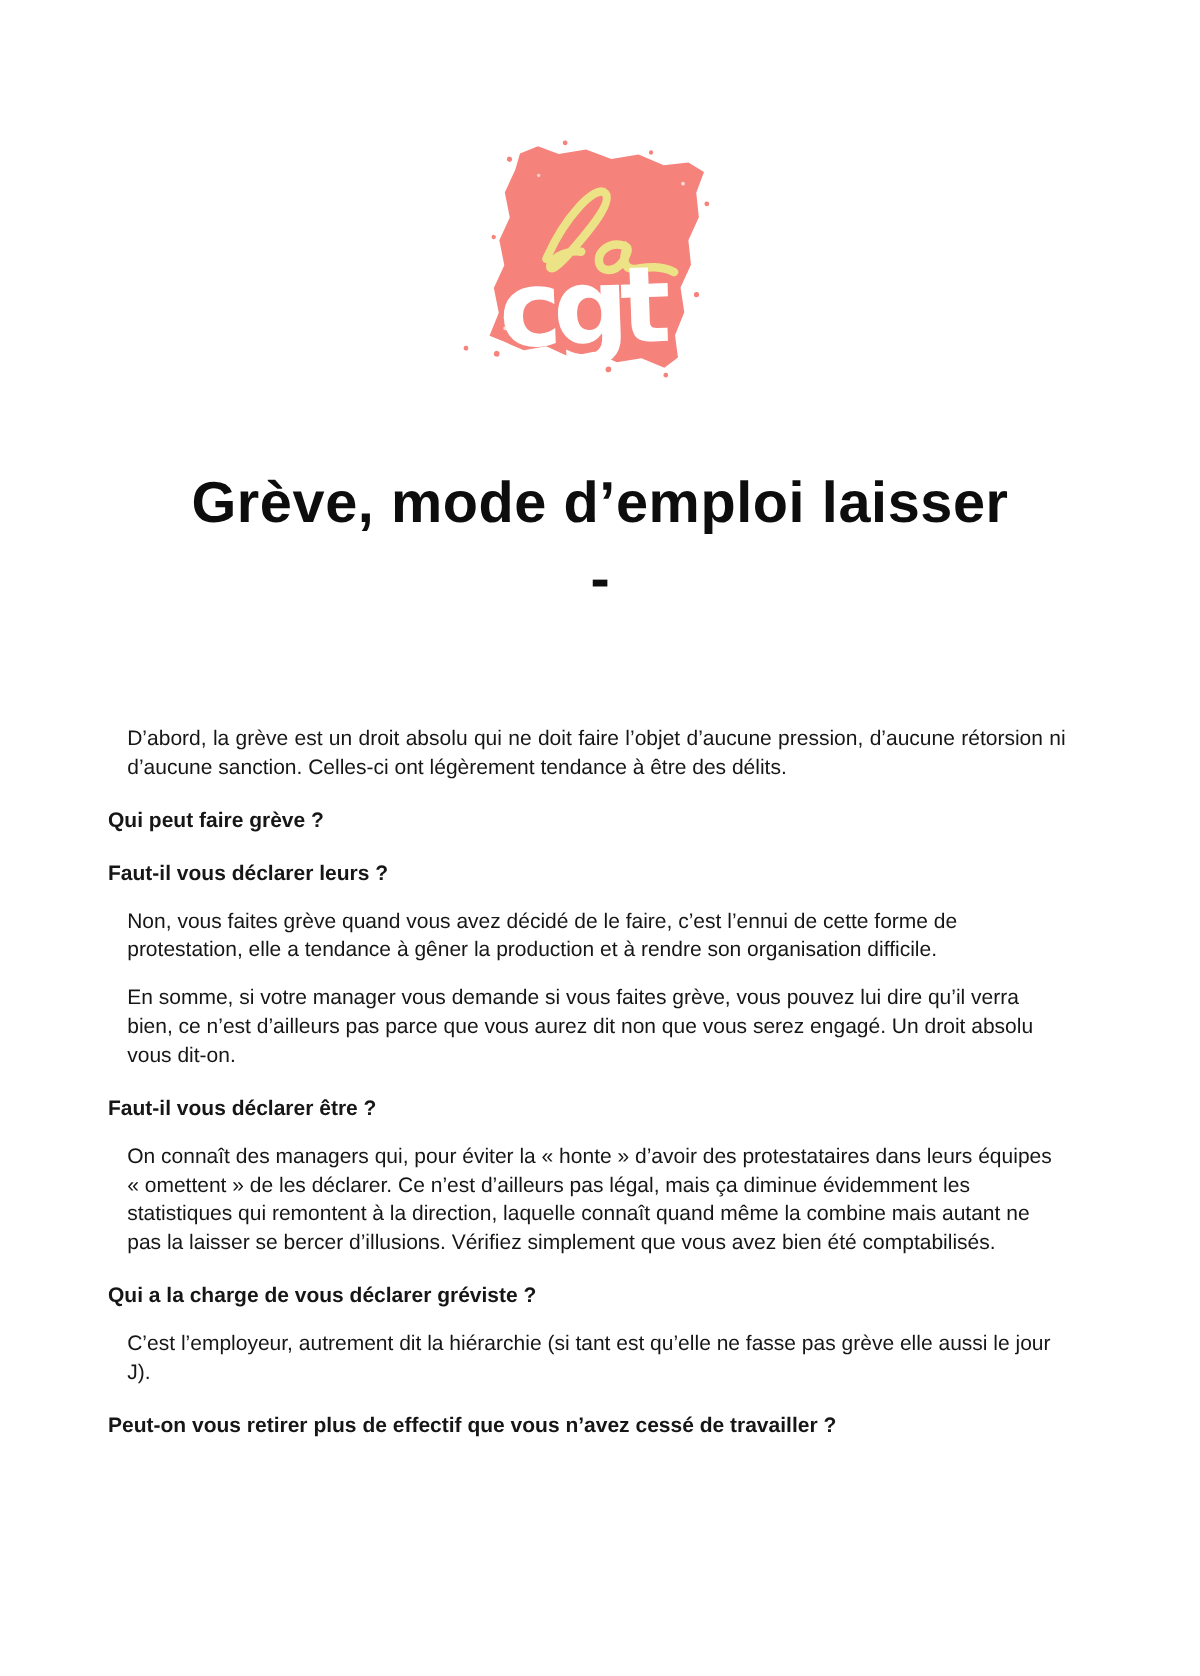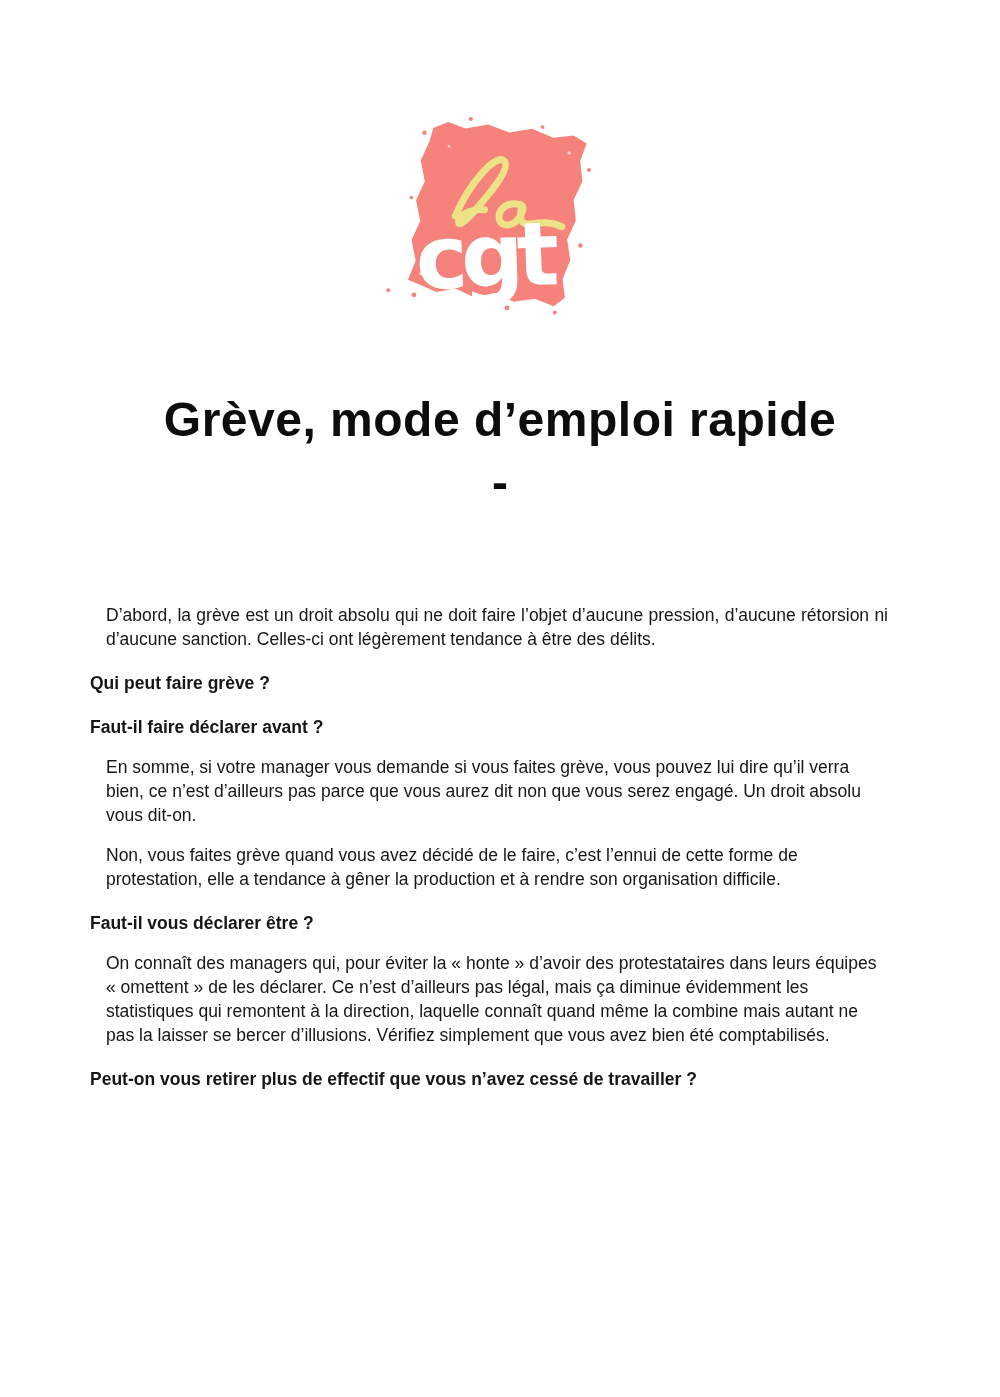--- a/index.html
+++ b/index.html
@@ -105,40 +105,44 @@
                  C 119,97 120,108 130,106 C 141,103 150,100 163,104"></path>
       </g>
     </g>
 
     <g transform="rotate(-2 100 150)">
       <text class="logo-cgt-text" x="16" y="172">cgt</text>
     </g>
   </svg>
 </div>
 
-<div class="doc-title">Grève, mode d’emploi rapide</div>
+<div class="doc-title">Grève, mode d’emploi laisser</div>
 <div class="title-dash">-</div>
 
 <div class="content">
 
   <p class="para intro">D’abord, la grève est un droit absolu qui ne doit faire l’objet d’aucune pression, d’aucune rétorsion ni d’aucune sanction. Celles-ci ont légèrement tendance à être des délits.</p>
 
   <div class="section">
     <div class="section-heading">Qui peut faire grève ?</div>
   </div>
 
   <div class="section">
-    <div class="section-heading">Faut-il faire déclarer avant ?</div>
+    <div class="section-heading">Faut-il vous déclarer leurs ?</div>
+    <p class="para">Non, vous faites grève quand vous avez décidé de le faire, c’est l’ennui de cette forme de protestation, elle a tendance à gêner la production et à rendre son organisation difficile.</p>
     <p class="para">En somme, si votre manager vous demande si vous faites grève, vous pouvez lui dire qu’il verra bien, ce n’est d’ailleurs pas parce que vous aurez dit non que vous serez engagé. Un droit absolu vous dit-on.</p>
-    <p class="para">Non, vous faites grève quand vous avez décidé de le faire, c’est l’ennui de cette forme de protestation, elle a tendance à gêner la production et à rendre son organisation difficile.</p>
   </div>
 
   <div class="section">
     <div class="section-heading">Faut-il vous déclarer être ?</div>
     <p class="para">On connaît des managers qui, pour éviter la « honte » d’avoir des protestataires dans leurs équipes « omettent » de les déclarer. Ce n’est d’ailleurs pas légal, mais ça diminue évidemment les statistiques qui remontent à la direction, laquelle connaît quand même la combine mais autant ne pas la laisser se bercer d’illusions. Vérifiez simplement que vous avez bien été comptabilisés.</p>
   </div>
 
+  <div class="section">
+    <div class="section-heading">Qui a la charge de vous déclarer gréviste ?</div>
+    <p class="para">C’est l’employeur, autrement dit la hiérarchie (si tant est qu’elle ne fasse pas grève elle aussi le jour J).</p>
+  </div>
 
   <div class="section">
     <div class="section-heading">Peut-on vous retirer plus de effectif que vous n’avez cessé de travailler ?</div>
   </div>
 
 </div>
 
 </body></html>

